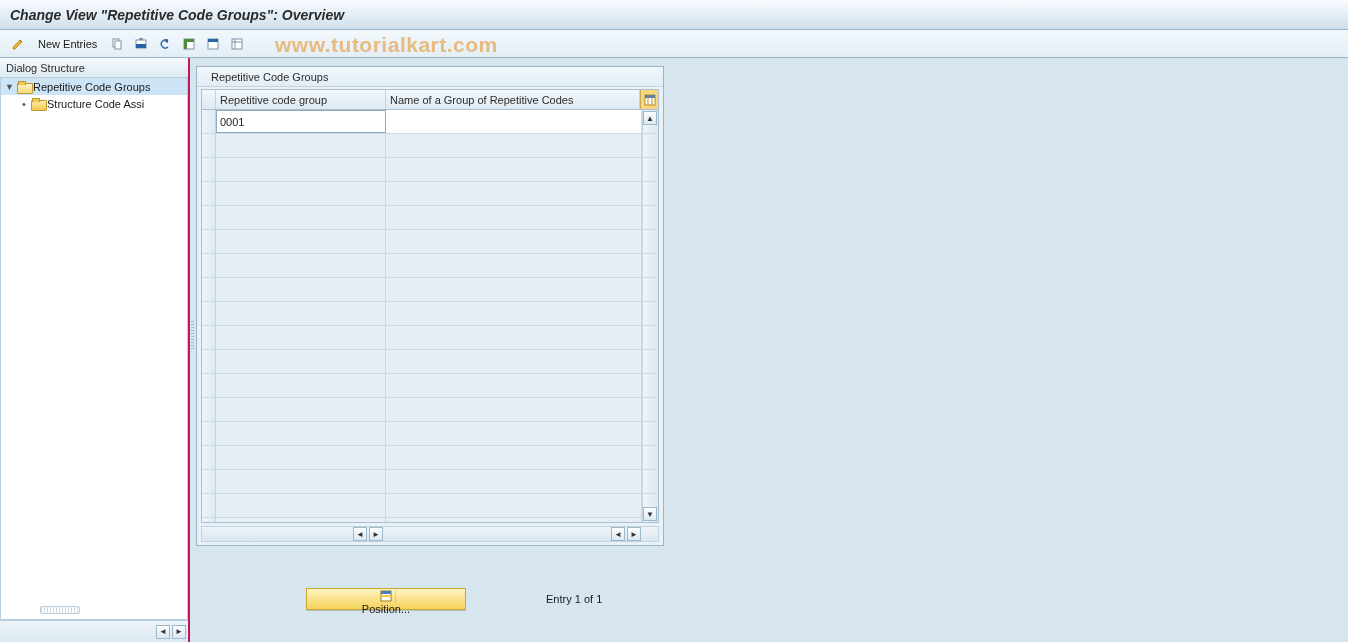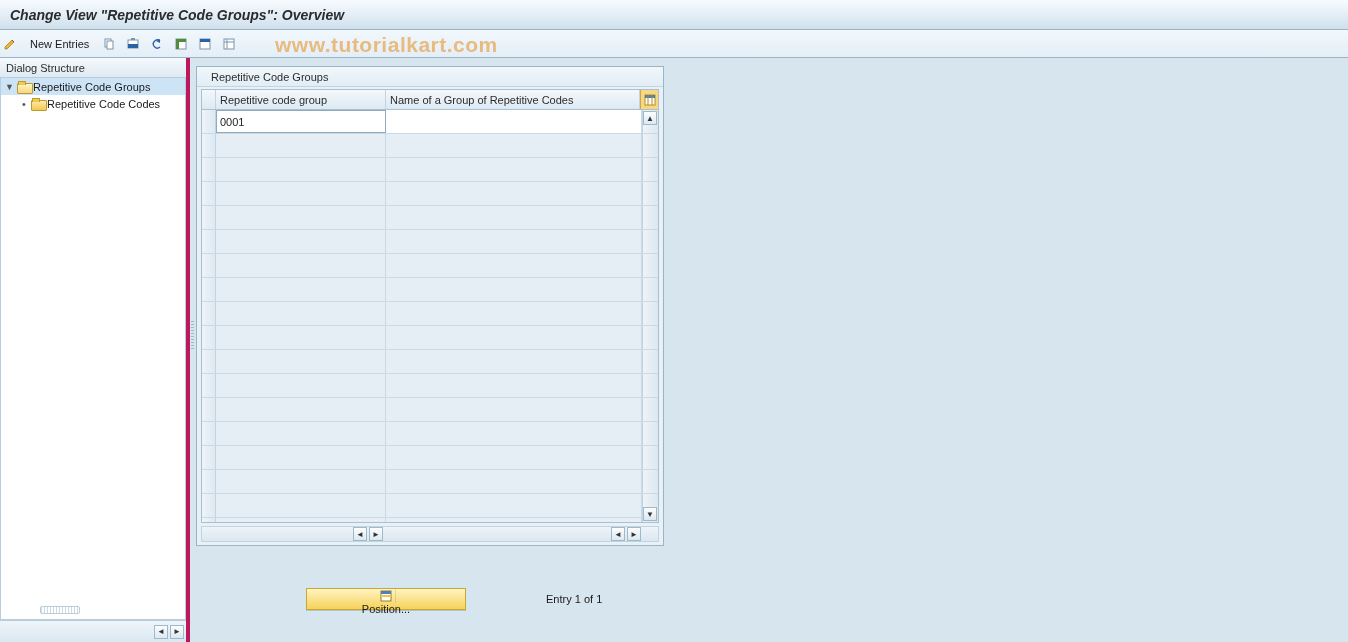--- a/index.html
+++ b/index.html
@@ -23,21 +23,21 @@
     font-size: 14px;
     color: #2b2b2b;
   }
 
   
   .toolbar {
     height: 28px;
     background: linear-gradient(to bottom, #f2f8fc 0%, #e4eef6 100%);
     border-bottom: 1px solid #9ab4c8;
     display: flex; align-items: center;
-    gap: 4px;
+    padding-left: 8px; gap: 4px;
     position: relative;
   }
   .tb-btn {
     width: 20px; height: 20px;
     display: flex; align-items: center; justify-content: center;
     border: 1px solid transparent;
     cursor: pointer;
   }
   .tb-new {
     padding: 2px 6px; height: 20px;
@@ -58,21 +58,21 @@
   
   .body-area {
     display: flex;
     height: calc(642px - 30px - 28px);
     position: relative;
   }
 
   
   .sidebar {
     width: 190px;
-    border-right: 4px solid #be185d;
+    border-right: 2px solid #be185d;
     background: #d7e5ef;
     display: flex; flex-direction: column;
     position: relative;
   }
   .sidebar-header {
     height: 20px;
     background: linear-gradient(to bottom, #f4f9fd, #dfeaf2);
     border-bottom: 1px solid #b9cedd;
     padding-left: 6px;
     display: flex; align-items: center;
@@ -358,21 +358,21 @@
     <div class="sidebar-header">Dialog Structure</div>
     <div class="tree">
       <div class="tree-row selected">
         <span class="tree-expander">▼</span>
         <span class="folder-icon open"></span>
         <span class="tree-label">Repetitive Code Groups</span>
       </div>
       <div class="tree-row" style="padding-left:18px">
         <span class="tree-bullet">•</span>
         <span class="folder-icon"></span>
-        <span class="tree-label">Repetitive Code Codes</span>
+        <span class="tree-label">Structure Code Assi</span>
       </div>
     </div>
     <div class="sidebar-handle"></div>
     <div class="sidebar-bottom">
       <div class="hscroll-arrow">◄</div>
       <div class="hscroll-arrow">►</div>
     </div>
   </div>
 
   <div class="vsplitter"></div>

